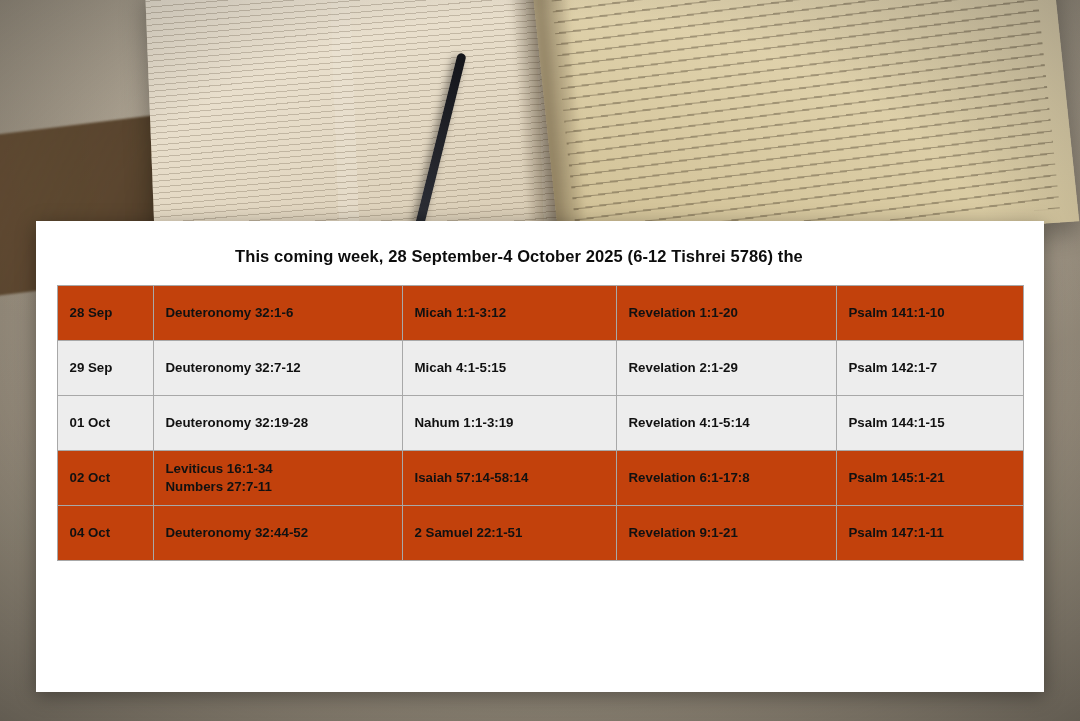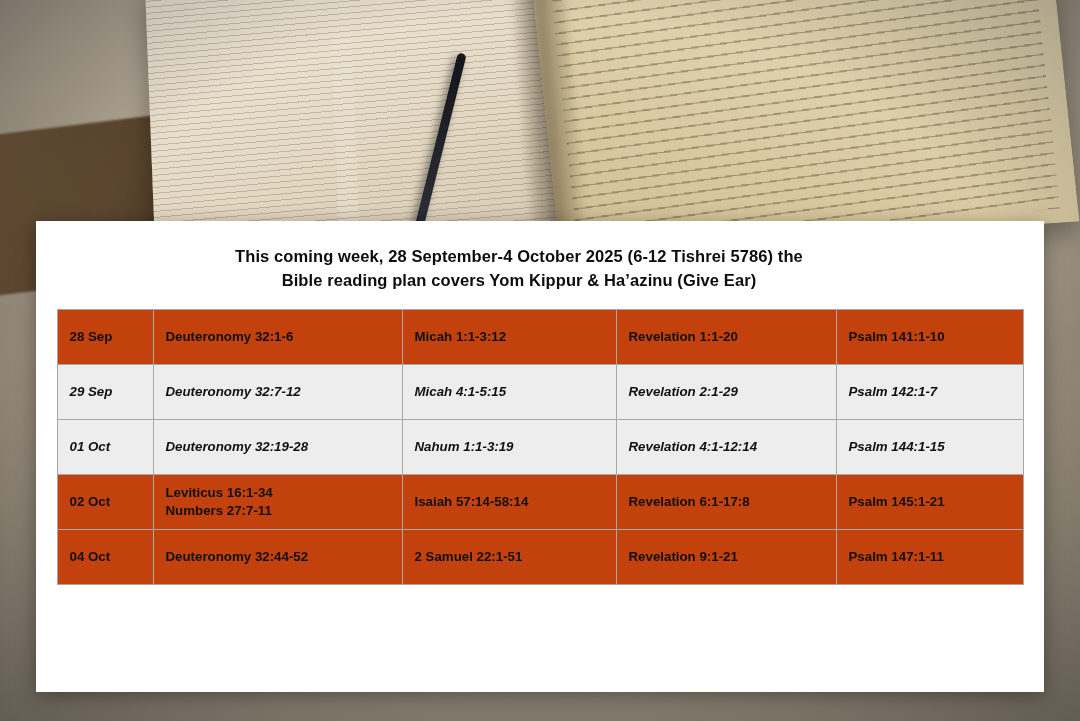--- a/index.html
+++ b/index.html
@@ -148,21 +148,20 @@
     font-weight: bold;
     color: #111;
     vertical-align: middle;
     height: 36px;
     line-height: 1.35;
     overflow: hidden;
     white-space: nowrap;
   }
   tr.alt td {
     background: #ededed;
-    font-style: italic;
   }
   col.c-date  { width: 96px; }
   col.c-torah { width: 249px; }
   col.c-proph { width: 214px; }
   col.c-new   { width: 220px; }
   col.c-psalm { width: 187px; }
 
   td.date { font-size: 12.8px; }
   td.multi { white-space: normal; padding-top: 6px; padding-bottom: 6px; }
   td.multi .line { display: block; }
@@ -182,21 +181,20 @@
     </div>
     <div class="book-gutter"></div>
     <div class="pen"></div>
     <div class="vignette"></div>
   </div>
 
   <div class="card">
 
     <h1 class="card-title">
       <span>This coming week, 28 September-4 October 2025 (6-12 Tishrei 5786) the</span><br>
-      <span>Bible reading plan covers Yom Kippur &amp; Ha’azinu (Give Ear)</span>
     </h1>
 
     <table class="plan">
       <colgroup>
         <col class="c-date">
           <col class="c-torah">
           <col class="c-proph">
           <col class="c-new">
           <col class="c-psalm">
       </colgroup>
@@ -212,21 +210,21 @@
           <td class="date">29 Sep</td>
           <td class="torah">Deuteronomy  32:7-12</td>
           <td>Micah 4:1-5:15</td>
           <td>Revelation 2:1-29</td>
           <td>Psalm 142:1-7</td>
         </tr>
         <tr class="alt">
           <td class="date">01 Oct</td>
           <td class="torah">Deuteronomy  32:19-28</td>
           <td>Nahum 1:1-3:19</td>
-          <td>Revelation 4:1-12:14</td>
+          <td>Revelation 4:1-5:14</td>
           <td>Psalm 144:1-15</td>
         </tr>
         <tr>
           <td class="date">02 Oct</td>
           <td class="torah multi">
             <span class="line">Leviticus 16:1-34</span>
             <span class="line">Numbers 27:7-11</span>
           </td>
           <td>Isaiah 57:14-58:14</td>
           <td>Revelation 6:1-17:8</td>

